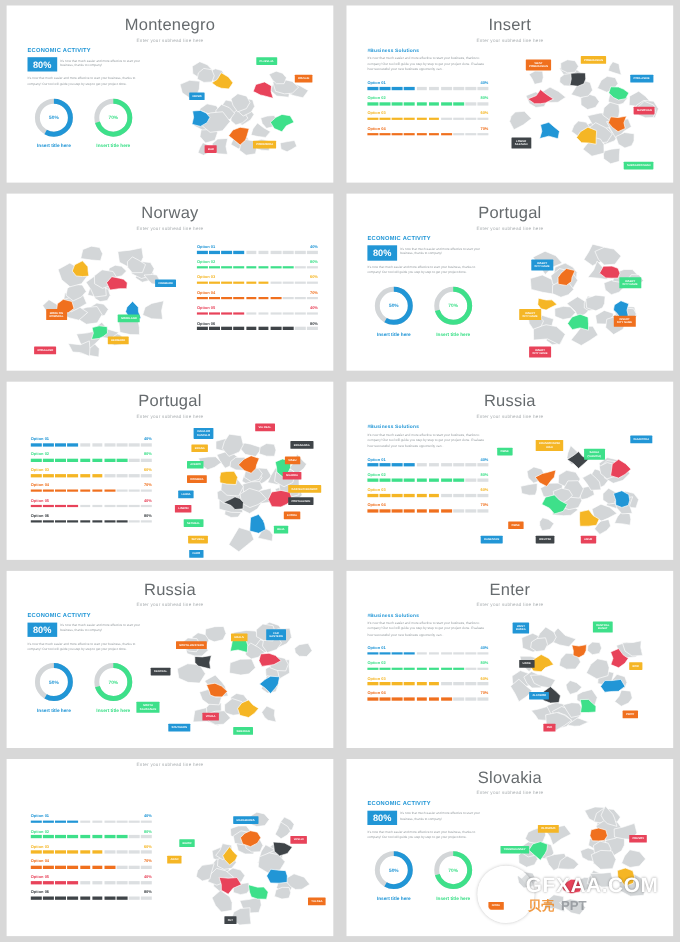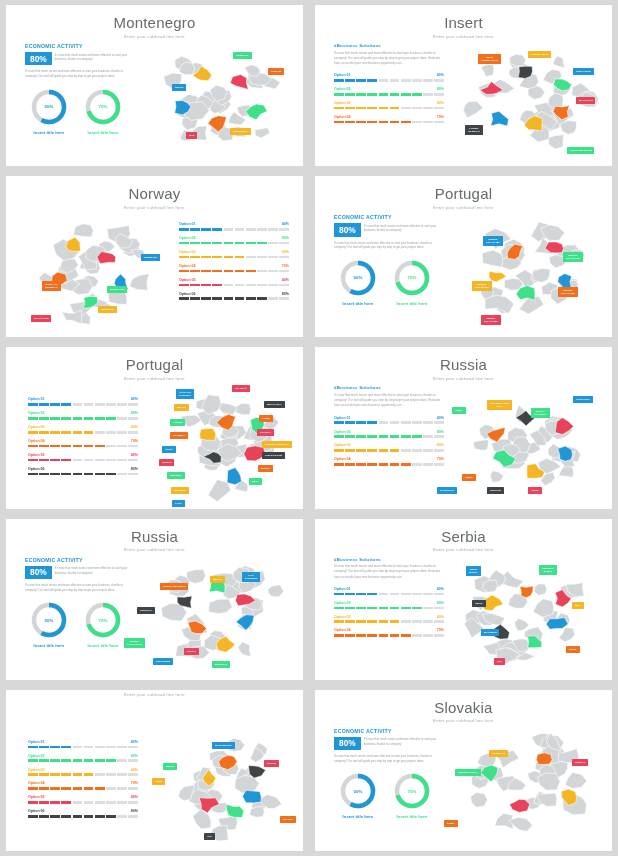--- a/index.html
+++ b/index.html
@@ -970,21 +970,21 @@
           <div class="tag" style="background: rgb(62, 224, 138); left: 118px; top: 83.4px;">NORTH
 CAUCASIAN</div>
           <div class="tag" style="background: rgb(232, 67, 90); left: 178px; top: 93.4px;">VOLGA</div>
           <div class="tag" style="background: rgb(33, 150, 214); left: 147px; top: 103.4px;">SOUTHERN</div>
           <div class="tag" style="background: rgb(62, 224, 138); left: 206px; top: 106.4px;">SIBERIAN</div>
         </div>
       </div>
     </div>
     <div class="slide-cell">
       <div class="slide">
-        <div class="title">Serbia</div>
+        <div class="title">Enter</div>
         <div class="subtitle">Enter your subhead line here</div>
         <div class="body">
           <div class="biz">
             <div class="biz-head">#Business Solutions</div>
             <div class="biz-para">It's now that much easier and more effective to start your business, thanks to company! Our tool will guide you step by step to get your project done. Evaluate how successful your new business opportunity can .</div>
             <div class="optlist" style="margin-top: 7px;">
               <div class="opt">
                 <div class="opt-head">
                   <span style="color: rgb(33, 150, 214);">Option 01</span>
                   <span style="color: rgb(33, 150, 214);">40%</span>
@@ -1334,15 +1334,21 @@
               <path d="M74.7,78.2L72.3,84.8L64.1,86.4L57.4,83.6L54.5,78.2L60.6,75.4L64.1,73.3L69.9,73.6Z" fill="#e8435a" stroke="#ffffff" stroke-width="0.6"></path>
               <path d="M42.2,46.8L40.5,50.1L36.3,56.0L30.7,51.3L25.7,46.8L29.4,41.2L36.3,39.1L42.8,41.6Z" fill="#3ee08a" stroke="#ffffff" stroke-width="0.6"></path>
               <path d="M97.2,33.8L94.4,38.0L89.2,38.5L83.5,38.4L81.3,33.8L82.4,28.4L89.2,26.7L95.8,28.6Z" fill="#f0701e" stroke="#ffffff" stroke-width="0.6"></path>
             </svg>
           </div>
           <div class="tag" style="background: rgb(245, 182, 37); left: 174px; top: 24.2px;">OLOMOUC</div>
           <div class="tag" style="background: rgb(232, 67, 90); left: 257px; top: 33.2px;">PRESOV</div>
           <div class="tag" style="background: rgb(62, 224, 138); left: 140px; top: 43.2px;">TRENCHIANSKY</div>
           <div class="tag" style="background: rgb(240, 112, 30); left: 129px; top: 94.2px;">NITRA</div>
         </div>
+        <div class="wm">
+          <div class="wm-g"></div>
+          <div class="wm-text">GFXAA.COM</div>
+          <div class="wm-sub">贝壳</div>
+          <div class="wm-sub2">PPT</div>
+        </div>
       </div>
     </div>
   </div>
 
 </body></html>

